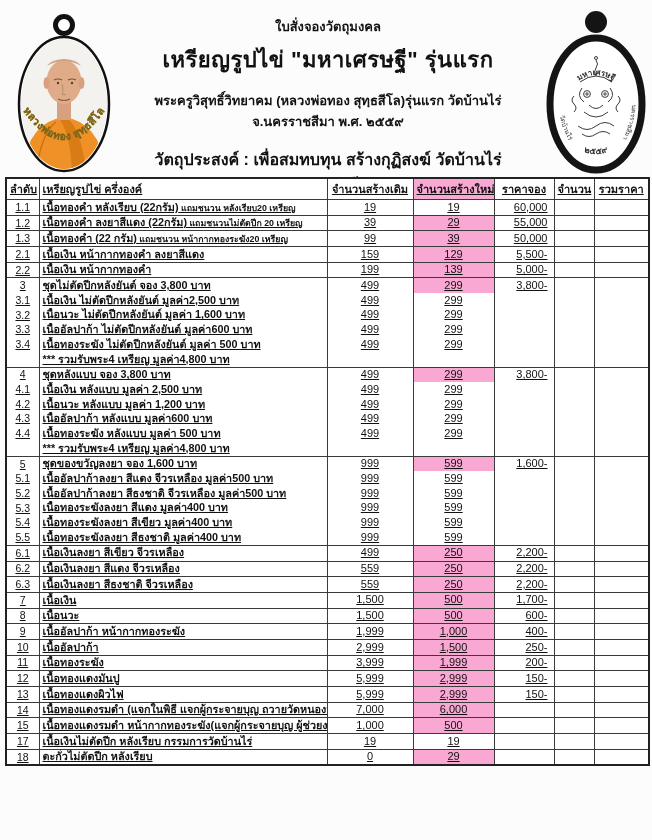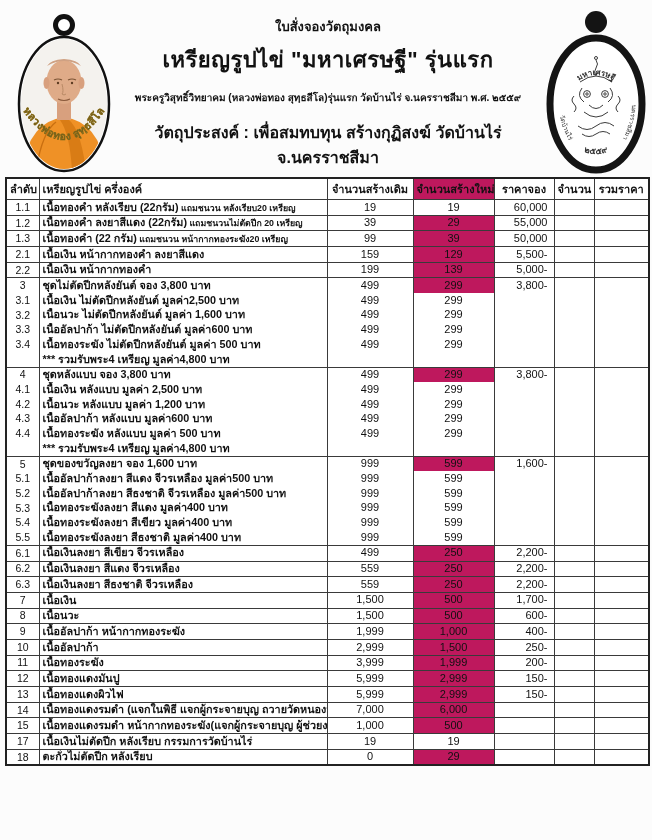--- a/index.html
+++ b/index.html
@@ -15,29 +15,30 @@
   .header{position:absolute;left:0;top:0;width:652px;height:177px;}
   .medal{position:absolute;}
   .medal.monk{left:16px;top:14px;}
   .medal.amulet{left:544px;top:8px;}
   .header-text{
     position:absolute;left:118px;top:4px;width:420px;
     text-align:center;font-weight:bold;
   }
   .doc-type{font-size:13px;margin-top:12px;}
   .page-title{font-size:22px;margin-top:5px;letter-spacing:.5px;}
-  .subtitle{font-size:10px;margin-top:13px;}
+  .subtitle{font-size:13px;margin-top:13px;}
   .purpose{font-size:16px;margin-top:9px;}
   .purpose.first{margin-top:15px;}
   
   table.order{
     position:absolute;left:5px;top:177px;
     width:643px;border-collapse:collapse;table-layout:fixed;
     border:2px solid #222;
     font-size:11px;
+    text-decoration:underline;
   }
   table.order th{
     border:1px solid #3a3a3a;
     font-size:11px;font-weight:bold;
     height:20px;padding:0 3px;background:#fff;
     overflow:hidden;white-space:nowrap;
   }
   table.order th.left{text-align:left;}
   table.order td{
     border-left:1px solid #3a3a3a;
@@ -46,21 +47,21 @@
     overflow:hidden;white-space:nowrap;
     background:#fff;line-height:1.05;
   }
   table.order tr.sub td{border-top:none;}
   table.order td.c-no{text-align:center;font-size:10.5px;}
   table.order td.c-desc{text-align:left;font-weight:600;font-size:10.8px;}
   table.order td.c-desc .note{font-size:8.8px;font-weight:600;}
   table.order tr.bold td.c-desc{font-weight:800;}
   table.order td.c-old,table.order td.c-new{text-align:center;}
   table.order td.c-price{text-align:right;padding-right:6px;}
-  table.order td.hl,table.order th.hl{background:#be185d;}
+  table.order td.hl,table.order th.hl{background:#f9a8d4;}
   
   .gold-arc{fill:#c9a53a;stroke:#7a6218;stroke-width:.35px;font-weight:bold;}
 </style>
 </head>
 <body>
 
 <div class="page">
 
   <div class="header">
 

